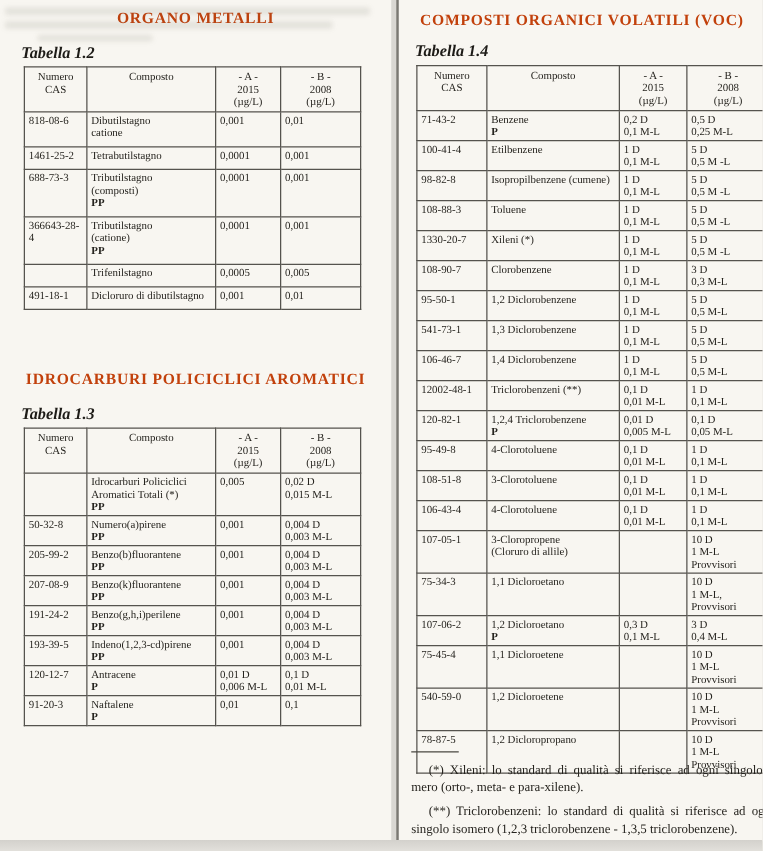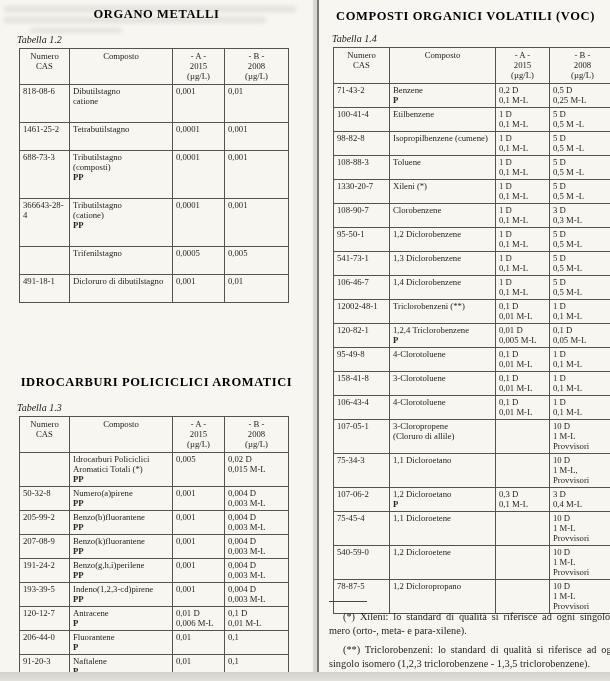--- a/index.html
+++ b/index.html
@@ -28,28 +28,28 @@
 
   
   .bleed { position:absolute; background:rgba(108,104,94,0.14); filter:blur(2px); border-radius:2px; }
   .bleed.b1 { left:4px;  top:6px;  width:292px; height:6px; }
   .bleed.b2 { left:4px;  top:17px; width:262px; height:6px; }
   .bleed.b3 { left:30px; top:28px; width:92px;  height:5px; }
 
   .sec-title {
     margin:0; text-align:center;
     font-size:12.5px; font-weight:bold; letter-spacing:.6px;
-    color:#000000;
+    color:#c2410c;
   }
   .page-left  .sec-title.first { padding-top:7px; }
   .page-right .sec-title.first { padding-top:9px; }
-  .sec-title.second { margin-top:72px; }
+  .sec-title.second { margin-top:48px; }
 
   .tbl-label {
-    font-size:10px; font-weight:normal; font-style:italic;
+    font-size:13px; font-weight:bold; font-style:italic;
     color:#1d1b17;
   }
   .page-left  .tbl-label { margin:12px 0 0 17px; }
   .page-right .tbl-label { margin:9px 0 0 13px; }
 
   table.doc-table {
     border-collapse:collapse; table-layout:fixed;
     font-size:8.7px; line-height:10px; color:#26241f;
     margin-top:3px;
   }
@@ -58,21 +58,21 @@
 
   .doc-table th, .doc-table td {
     border:1px solid #55534e;
     vertical-align:top;
     padding:1px 2px 2px 3px;
     white-space:pre-line;
     overflow:hidden;
   }
   .doc-table th { text-align:center; font-weight:normal; padding:2px 1px 3px; }
   .doc-table td b { display:block; font-weight:bold; }
-  #tabella-1-2 td { padding-bottom:16px; }
+  #tabella-1-2 td { padding-bottom:6px; }
 
   #tabella-1-2 th.c0, #tabella-1-3 th.c0 { width:47px; }
   #tabella-1-2 th.c1, #tabella-1-3 th.c1 { width:100px; }
   #tabella-1-2 th.c2, #tabella-1-3 th.c2 { width:49px; }
   #tabella-1-2 th.c3, #tabella-1-3 th.c3 { width:61px; }
 
   #tabella-1-4 th.c0 { width:53px; }
   #tabella-1-4 th.c1 { width:103px; }
   #tabella-1-4 th.c2 { width:51px; }
   #tabella-1-4 th.c3 { width:63px; }
@@ -215,26 +215,20 @@
           </tr>
           <tr>
             <td class="c0">120-12-7</td>
             <td class="c1"><span>Antracene</span><b>P</b></td>
             <td class="c2">0,01 D
 0,006 M-L</td>
             <td class="c3">0,1 D
 0,01 M-L</td>
           </tr>
           <tr>
-            <td class="c0">206-44-0</td>
-            <td class="c1"><span>Fluorantene</span><b>P</b></td>
-            <td class="c2">0,01</td>
-            <td class="c3">0,1</td>
-          </tr>
-          <tr>
             <td class="c0">91-20-3</td>
             <td class="c1"><span>Naftalene</span><b>P</b></td>
             <td class="c2">0,01</td>
             <td class="c3">0,1</td>
           </tr>
         </tbody>
       </table>
   </div>
 
   <div class="page page-right">
@@ -345,21 +339,21 @@
           </tr>
           <tr>
             <td class="c0">95-49-8</td>
             <td class="c1"><span>4-Clorotoluene</span></td>
             <td class="c2">0,1 D
 0,01 M-L</td>
             <td class="c3">1 D
 0,1 M-L</td>
           </tr>
           <tr>
-            <td class="c0">158-41-8</td>
+            <td class="c0">108-51-8</td>
             <td class="c1"><span>3-Clorotoluene</span></td>
             <td class="c2">0,1 D
 0,01 M-L</td>
             <td class="c3">1 D
 0,1 M-L</td>
           </tr>
           <tr>
             <td class="c0">106-43-4</td>
             <td class="c1"><span>4-Clorotoluene</span></td>
             <td class="c2">0,1 D

